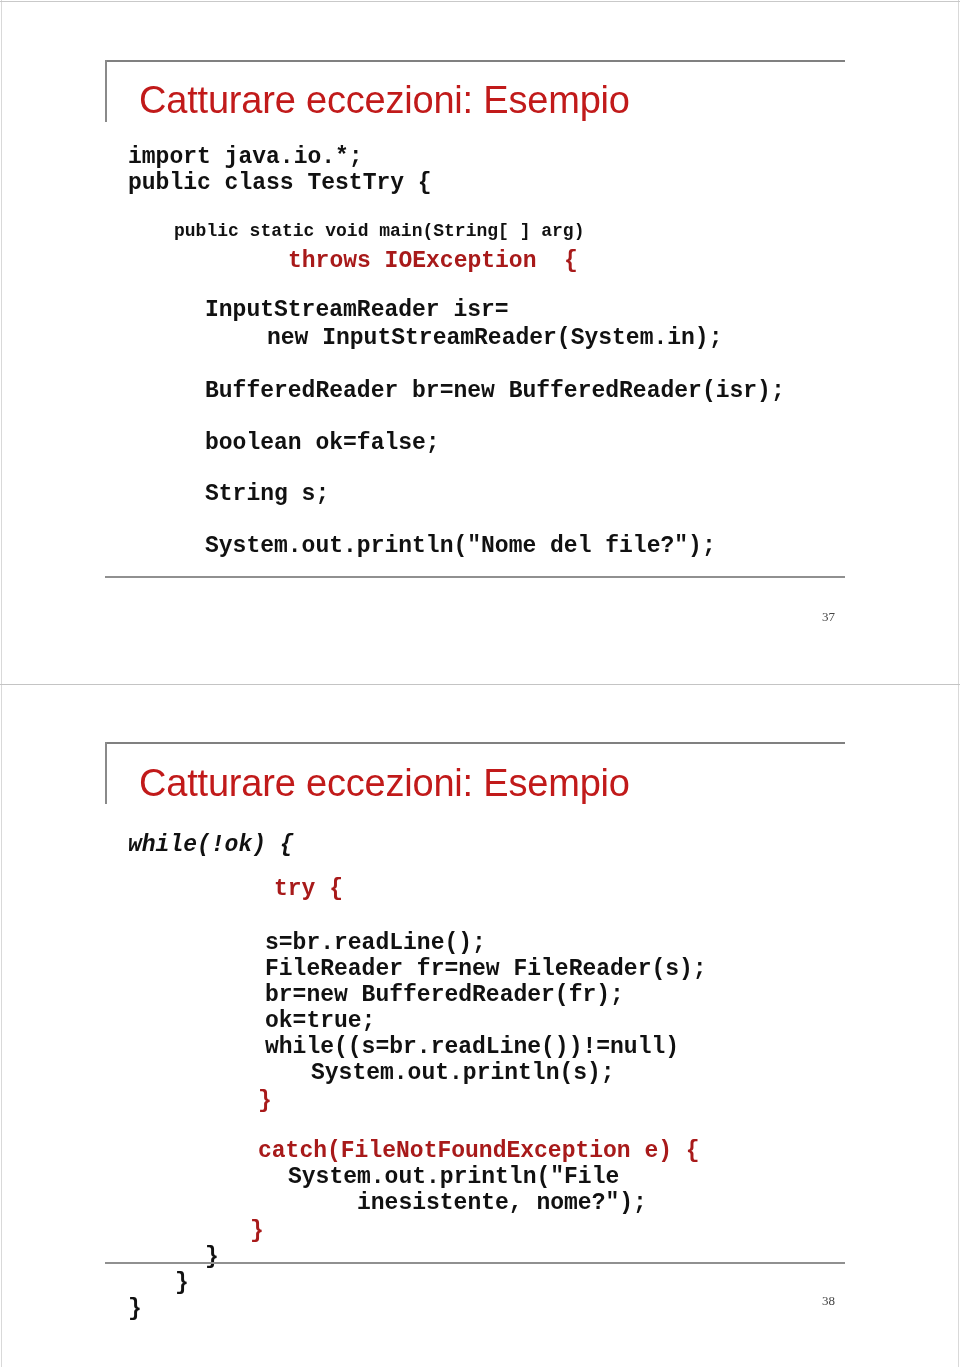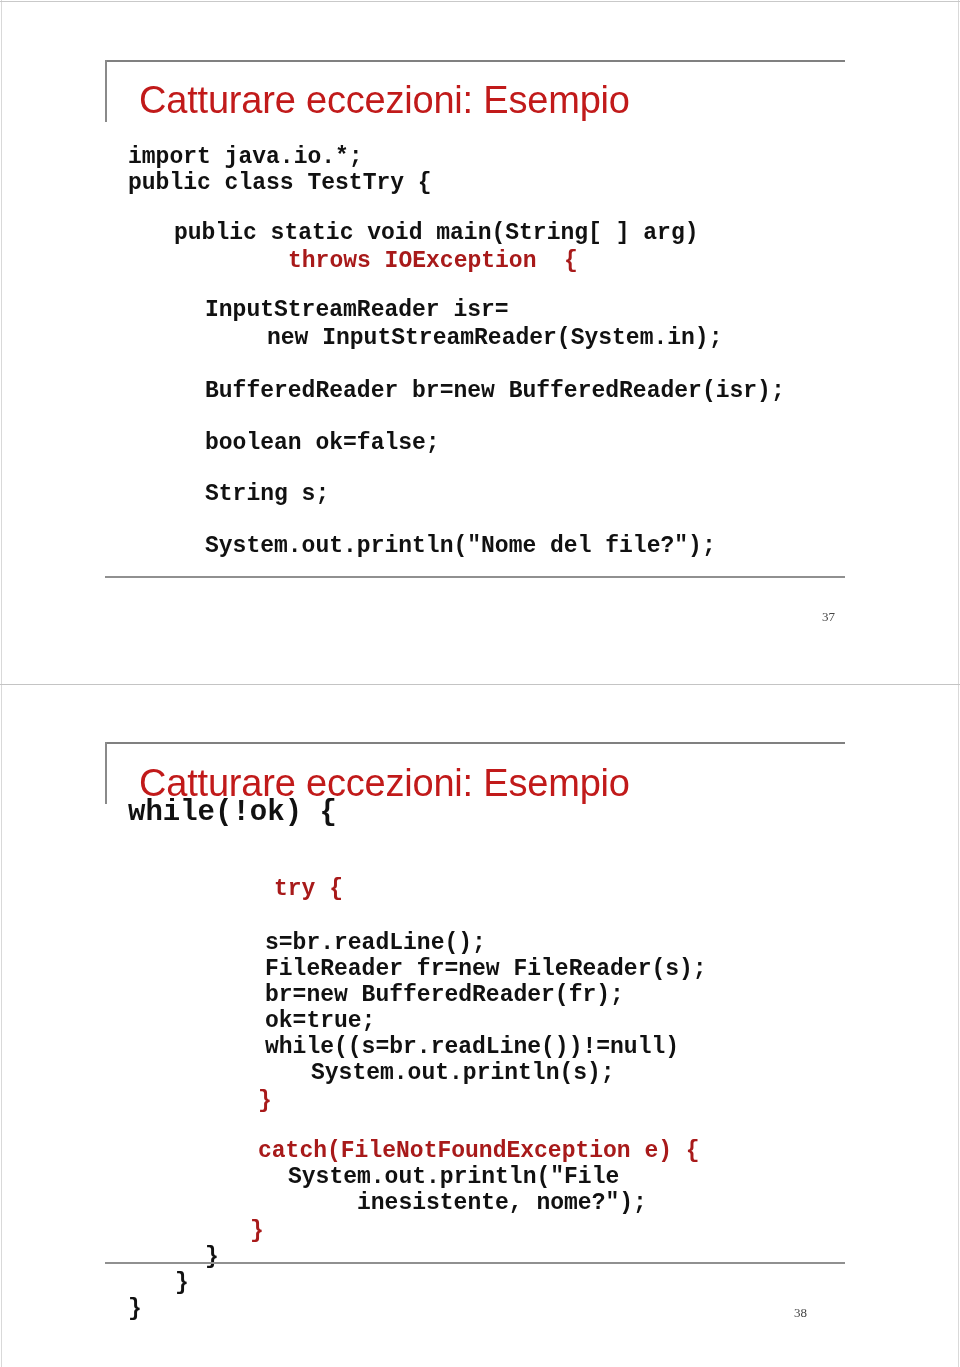--- a/index.html
+++ b/index.html
@@ -114,21 +114,21 @@
 
   <div class="title-block" style="left:105px; top:60px; width:740px; height:75px;">
     <div class="title-rule-top" style="width:740px;"></div>
     <div class="title-rule-left" style="height:62px;"></div>
   </div>
 
   <h1 class="slide-title" style="left:133px; top:73px; font-size:38px;">Catturare eccezioni: Esempio</h1>
 
   <div class="code" style="left:128px; top:146px; font-size:23px;">import java.io.*;</div>
   <div class="code" style="left:128px; top:172px; font-size:23px;">public class TestTry {</div>
-  <div class="code" style="left:174px; top:222px; font-size:23px;text-align:right;">public static void main(String[ ] arg)</div>
+  <div class="code" style="left:174px; top:222px; font-size:18px;text-align:right;">public static void main(String[ ] arg)</div>
   <div class="code kw" style="left:288px; top:250px; font-size:23px;">throws IOException  {</div>
   <div class="code" style="left:205px; top:299px; font-size:23px;">InputStreamReader isr=</div>
   <div class="code" style="left:251px; top:327px; font-size:23px;margin-left:16px;">new InputStreamReader(System.in);</div>
   <div class="code" style="left:205px; top:380px; font-size:23px;">BufferedReader br=new BufferedReader(isr);</div>
   <div class="code" style="left:205px; top:432px; font-size:23px;">boolean ok=false;</div>
   <div class="code" style="left:205px; top:483px; font-size:23px;">String s;</div>
   <div class="code" style="left:205px; top:535px; font-size:23px;">System.out.println("Nome del file?");</div>
 
   <div class="footer-rule" style="left:105px; top:576px; width:740px;"></div>
   <div class="page-number" style="left:822px; top:609px;">37</div>
@@ -138,32 +138,32 @@
 
 <section class="slide" id="slide-1">
 
   <div class="title-block" style="left:105px; top:742px; width:740px; height:75px;">
     <div class="title-rule-top" style="width:740px;"></div>
     <div class="title-rule-left" style="height:62px;"></div>
   </div>
 
   <h1 class="slide-title" style="left:133px; top:756px; font-size:38px;">Catturare eccezioni: Esempio</h1>
 
-  <div class="code" style="left:128px; top:798px;  font-size:29px;">while(!ok) {</div>
+  <div class="code" style="left:128px; top:834px;  font-size:23px;font-style:italic;">while(!ok) {</div>
   <div class="code kw" style="left:274px; top:878px;  font-size:23px;">try {</div>
   <div class="code" style="left:265px; top:932px;  font-size:23px;">s=br.readLine();</div>
   <div class="code" style="left:265px; top:958px;  font-size:23px;">FileReader fr=new FileReader(s);</div>
   <div class="code" style="left:265px; top:984px;  font-size:23px;">br=new BufferedReader(fr);</div>
   <div class="code" style="left:265px; top:1010px; font-size:23px;">ok=true;</div>
   <div class="code" style="left:265px; top:1036px; font-size:23px;">while((s=br.readLine())!=null)</div>
   <div class="code" style="left:311px; top:1062px; font-size:23px;">System.out.println(s);</div>
   <div class="code kw" style="left:258px; top:1090px; font-size:23px;">}</div>
   <div class="code kw" style="left:258px; top:1140px; font-size:23px;">catch(FileNotFoundException e) {</div>
   <div class="code" style="left:288px; top:1166px; font-size:23px;">System.out.println("File</div>
   <div class="code" style="left:357px; top:1192px; font-size:23px;">inesistente, nome?");</div>
   <div class="code kw" style="left:250px; top:1220px; font-size:23px;">}</div>
   <div class="code" style="left:205px; top:1246px; font-size:23px;">}</div>
   <div class="code" style="left:175px; top:1272px; font-size:23px;">}</div>
   <div class="code" style="left:128px; top:1298px; font-size:23px;">}</div>
 
   <div class="footer-rule" style="left:105px; top:1262px; width:740px;"></div>
-  <div class="page-number" style="left:794px; top:1293px;margin-top:12px;">38</div>
+  <div class="page-number" style="left:822px; top:1293px;">38</div>
 </section>
 
 </body></html>

